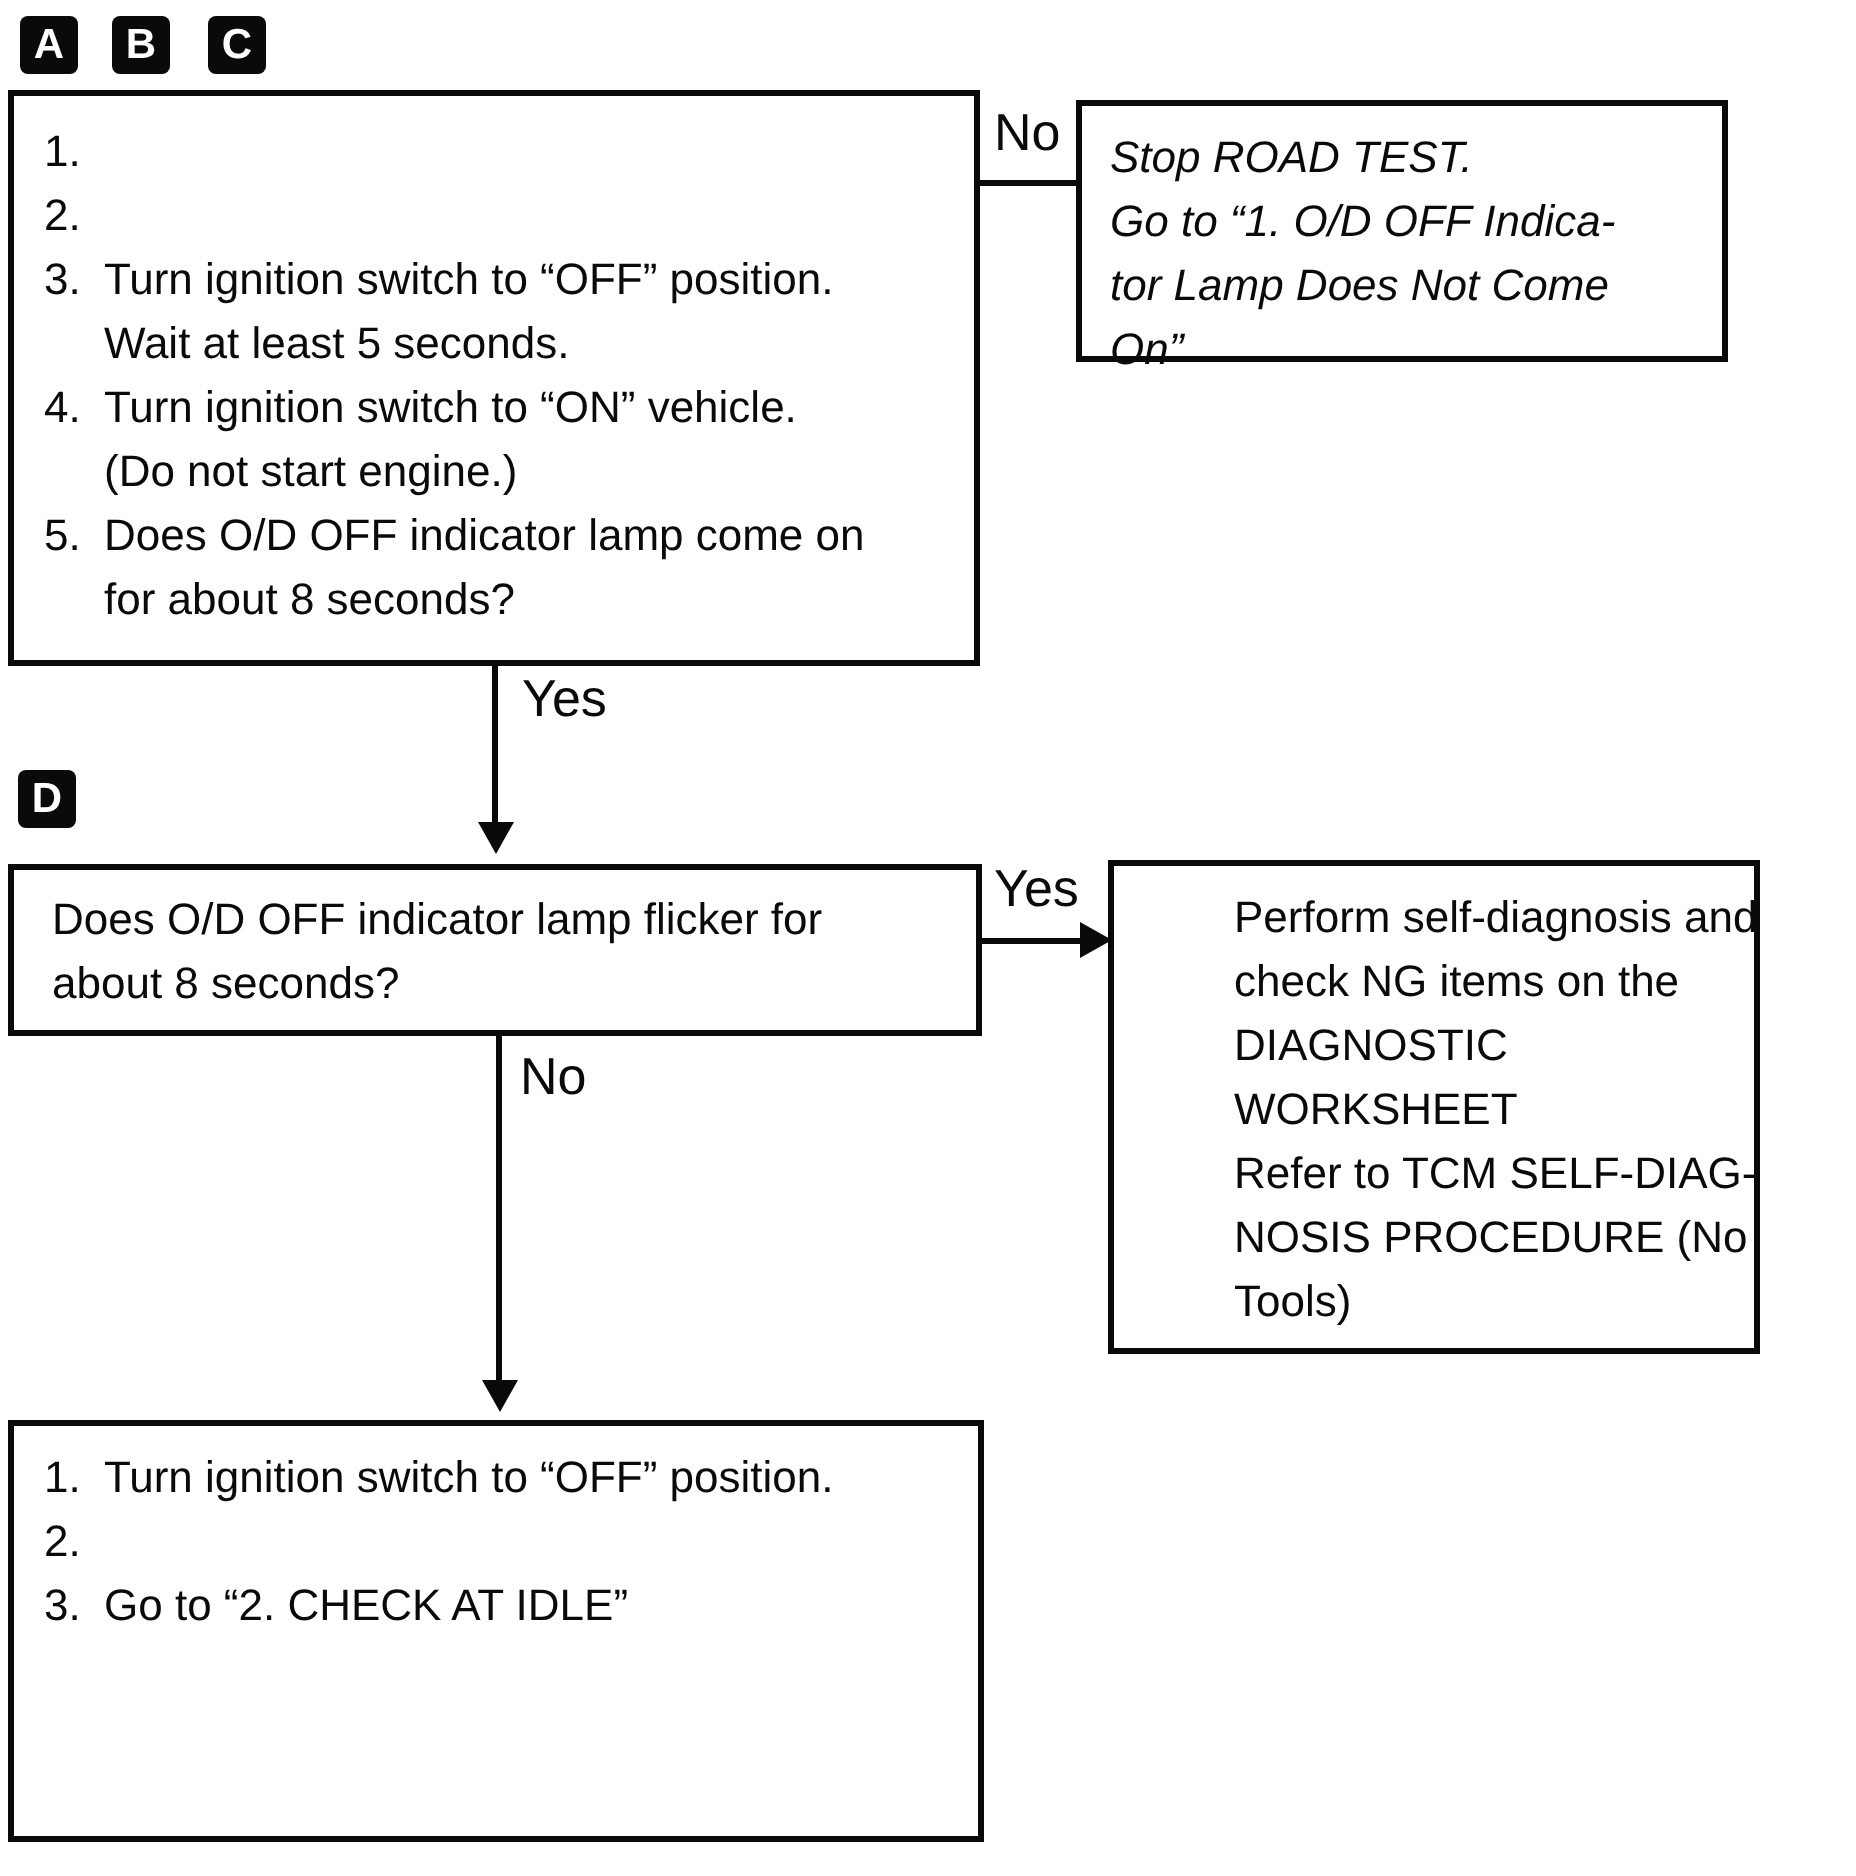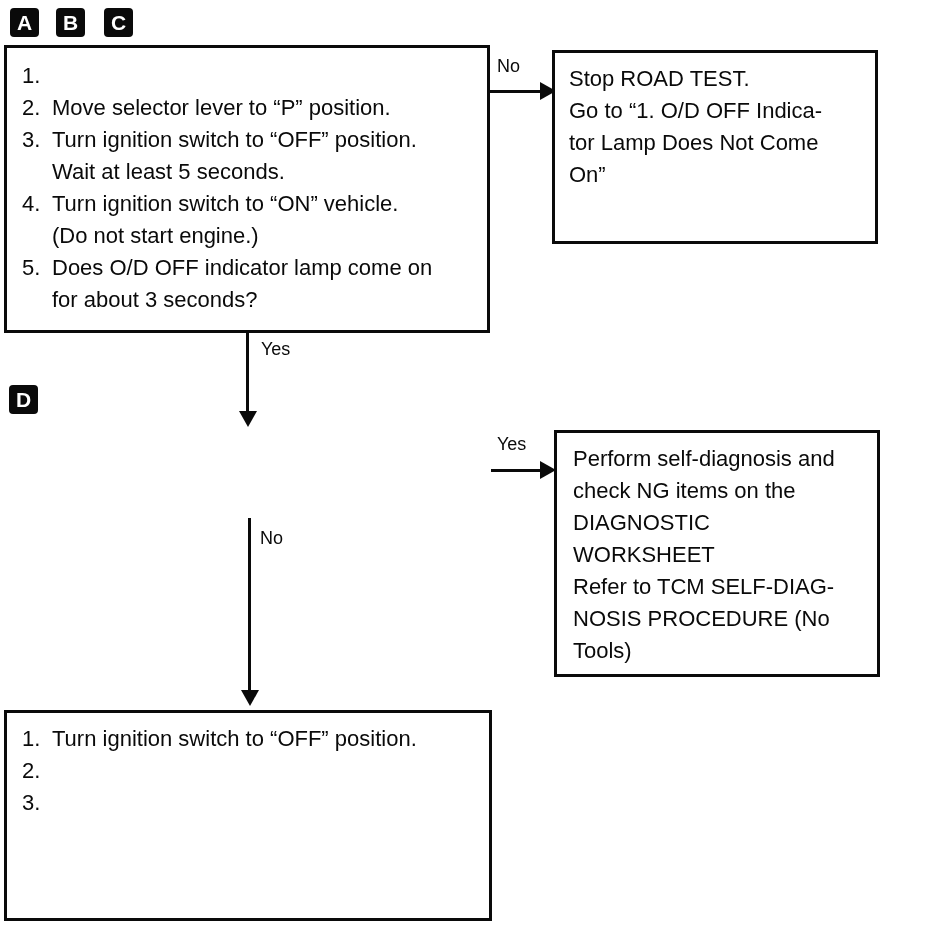--- a/index.html
+++ b/index.html
@@ -34,21 +34,21 @@
     padding:10px 14px;
   }
   .list{
     padding:12px 10px 0 15px;
   }
   .li{display:flex;}
   .num{flex:0 0 30px;white-space:pre;}
   .it{white-space:pre;}
   .edge-label{
     position:absolute;
-    font-size:18px;
+    font-size:26px;
     line-height:26px;
     white-space:pre;
     text-align:right;
   }
   .hline{position:absolute;height:3px;background:#0a0a0a;}
   .vline{position:absolute;width:3px;background:#0a0a0a;}
   .arrow-right{
     position:absolute;width:0;height:0;
     border-top:9px solid transparent;
     border-bottom:9px solid transparent;
@@ -79,61 +79,64 @@
     <span>D</span>
   </div>
 
   <div class="fbox" style="left:4px;top:45px;width:486px;height:288px;">
     <div class="list">
       <div class="li">
         <span class="num">1.</span>
       </div>
       <div class="li">
         <span class="num">2.</span>
-        <span class="it">Move selector lever to “P” position.</span>
       </div>
       <div class="li">
         <span class="num">3.</span>
         <span class="it">Turn ignition switch to “OFF” position.
 Wait at least 5 seconds.</span>
       </div>
       <div class="li">
         <span class="num">4.</span>
         <span class="it">Turn ignition switch to “ON” vehicle.
 (Do not start engine.)</span>
       </div>
       <div class="li">
         <span class="num">5.</span>
         <span class="it">Does O/D OFF indicator lamp come on
-for about 3 seconds?</span>
+for about 8 seconds?</span>
       </div>
     </div>
   </div>
 
   <div class="hline" style="left:490px;top:90px;width:52px;"></div>
   <div class="arrow-right" style="left:540px;top:82px;"></div>
   <div class="edge-label" style="left:497px;top:53px;">No</div>
 
-  <div class="fbox" style="left:552px;top:50px;width:326px;height:194px;">
+  <div class="fbox" style="left:538px;top:50px;width:326px;height:131px;font-style:italic;">
     <div class="boxtext">Stop ROAD TEST.
 Go to “1. O/D OFF Indica-
 tor Lamp Does Not Come
 On”</div>
   </div>
 
   <div class="vline" style="left:246px;top:333px;height:80px;"></div>
   <div class="arrow-down" style="left:239px;top:411px;"></div>
   <div class="edge-label" style="left:261px;top:336px;">Yes</div>
 
+  <div class="fbox" style="left:4px;top:432px;width:487px;height:86px;">
+    <div class="boxtext" style="padding:9px 14px 0 19px;">Does O/D OFF indicator lamp flicker for
+about 8 seconds?</div>
+  </div>
 
   <div class="hline" style="left:491px;top:469px;width:51px;"></div>
   <div class="arrow-right" style="left:540px;top:461px;"></div>
   <div class="edge-label" style="left:497px;top:431px;">Yes</div>
 
-  <div class="fbox" style="left:554px;top:430px;width:326px;height:247px;">
+  <div class="fbox" style="left:554px;top:430px;width:326px;height:247px;padding-left:44px;">
     <div class="boxtext" style="padding:10px 12px 0 16px;">Perform self-diagnosis and
 check NG items on the
 DIAGNOSTIC
 WORKSHEET
 Refer to TCM SELF-DIAG-
 NOSIS PROCEDURE (No
 Tools)</div>
   </div>
 
   <div class="vline" style="left:248px;top:518px;height:174px;"></div>
@@ -144,17 +147,18 @@
     <div class="list" style="padding-top:10px;">
       <div class="li">
         <span class="num">1.</span>
         <span class="it">Turn ignition switch to “OFF” position.</span>
       </div>
       <div class="li">
         <span class="num">2.</span>
       </div>
       <div class="li">
         <span class="num">3.</span>
+        <span class="it">Go to “2. CHECK AT IDLE”</span>
       </div>
     </div>
   </div>
 
 </div>
 
 </body></html>

